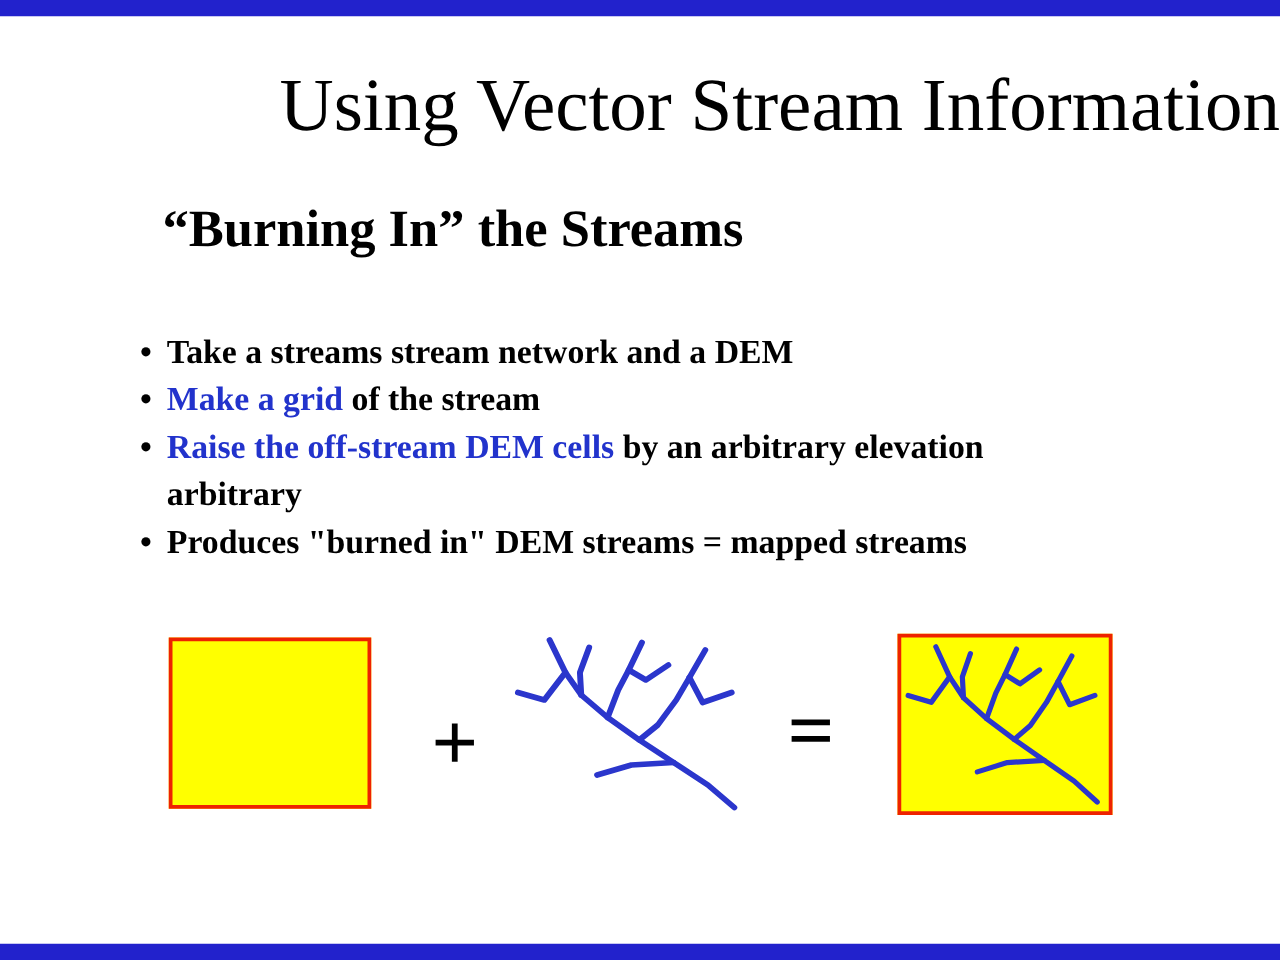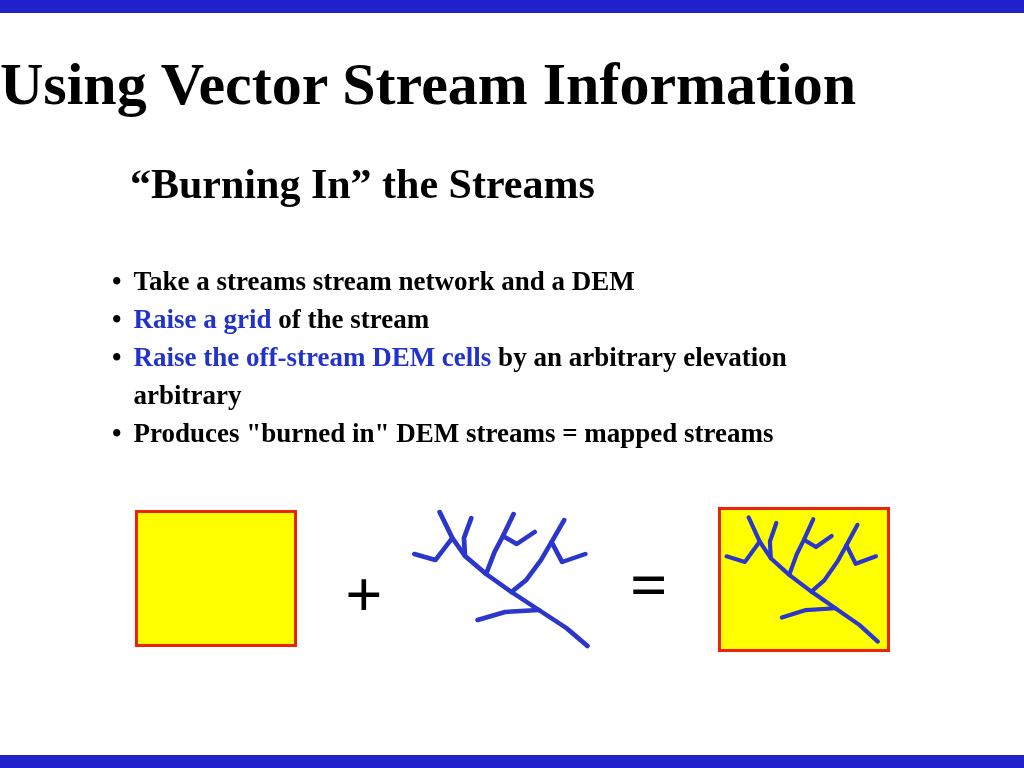--- a/index.html
+++ b/index.html
@@ -19,22 +19,22 @@
     overflow:hidden;
   }
   .bar{
     position:absolute;left:0;width:100%;height:13px;
     background:var(--bar-blue,#2222cc);
   }
   .bar-top{top:0;}
   .bar-bottom{bottom:0;}
   .title{
     position:absolute;top:50px;left:0;width:100%;
-    text-align:left;
-    font-size:60px;font-weight:700;
+    text-align:right;
+    font-size:60px;font-weight:400;
     color:var(--text-black,#000);
     letter-spacing:0px;
   }
   .subtitle{
     position:absolute;left:130px;top:160px;
     font-size:42px;font-weight:bold;
     color:var(--text-black,#000);
   }
   .bullets{
     position:absolute;left:112px;top:262px;width:810px;
@@ -100,21 +100,21 @@
 
   <div class="bullets">
 
     <div class="bullet">
       <span class="dot">•</span>
       <span class="btext"><span>Take a streams stream network and a DEM</span></span>
     </div>
 
     <div class="bullet">
       <span class="dot">•</span>
-      <span class="btext"><span class="blue">Raise a grid</span><span> of the stream</span></span>
+      <span class="btext"><span class="blue">Make a grid</span><span> of the stream</span></span>
     </div>
 
     <div class="bullet">
       <span class="dot">•</span>
       <span class="btext"><span class="blue">Raise the off-stream DEM cells</span><span> by an arbitrary elevation</span><br><span>arbitrary</span></span>
     </div>
 
     <div class="bullet">
       <span class="dot">•</span>
       <span class="btext"><span>Produces "burned in" DEM streams = mapped streams</span></span>

